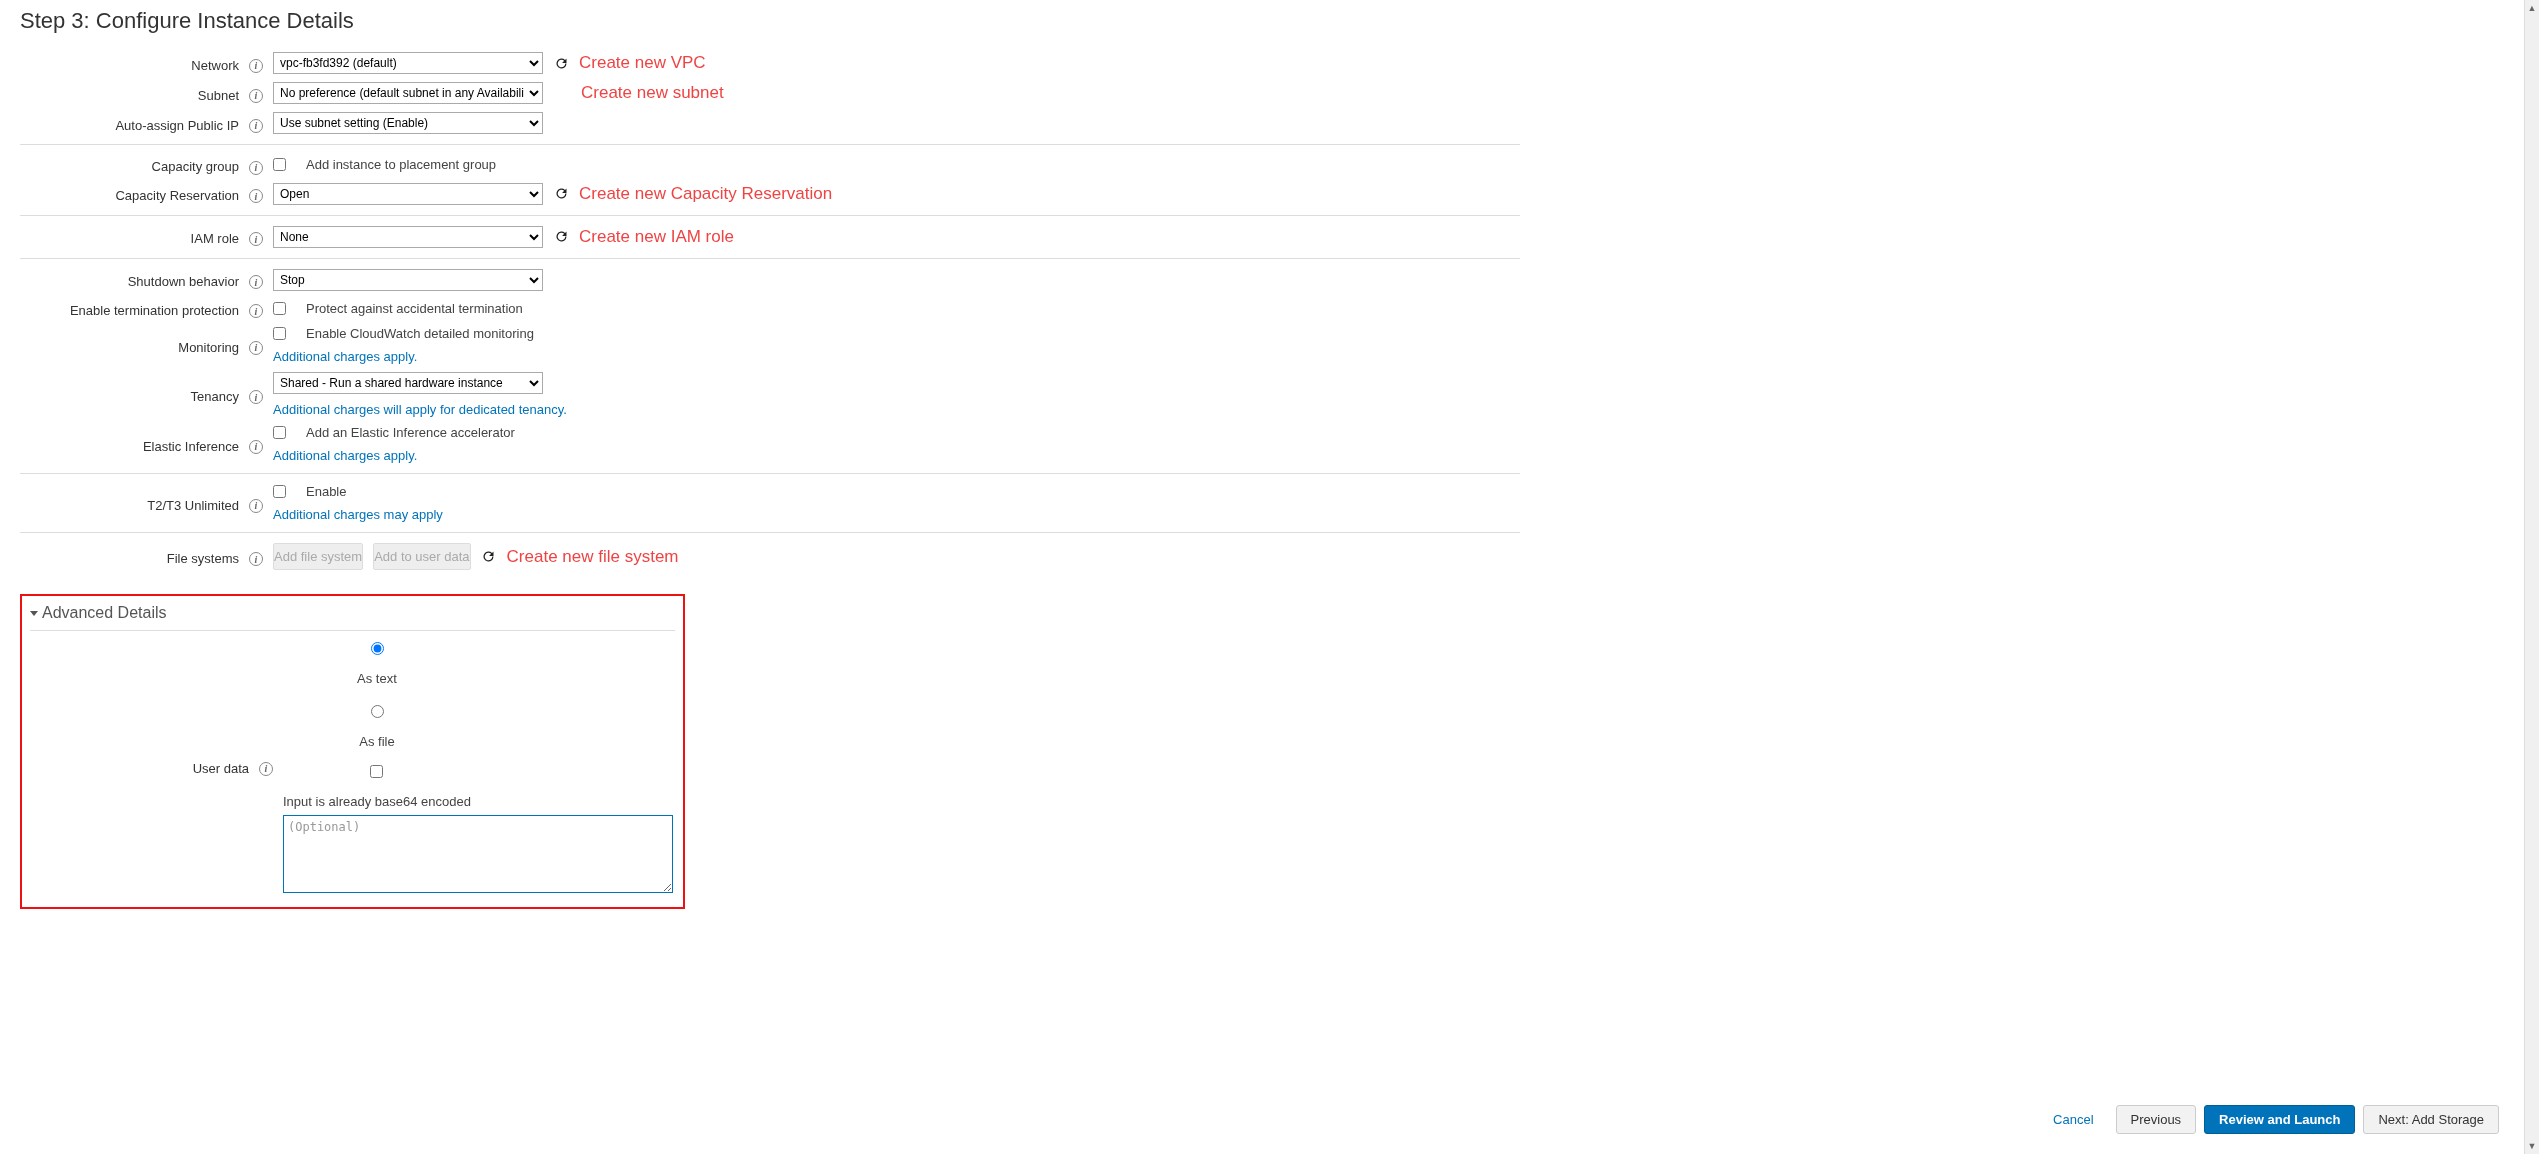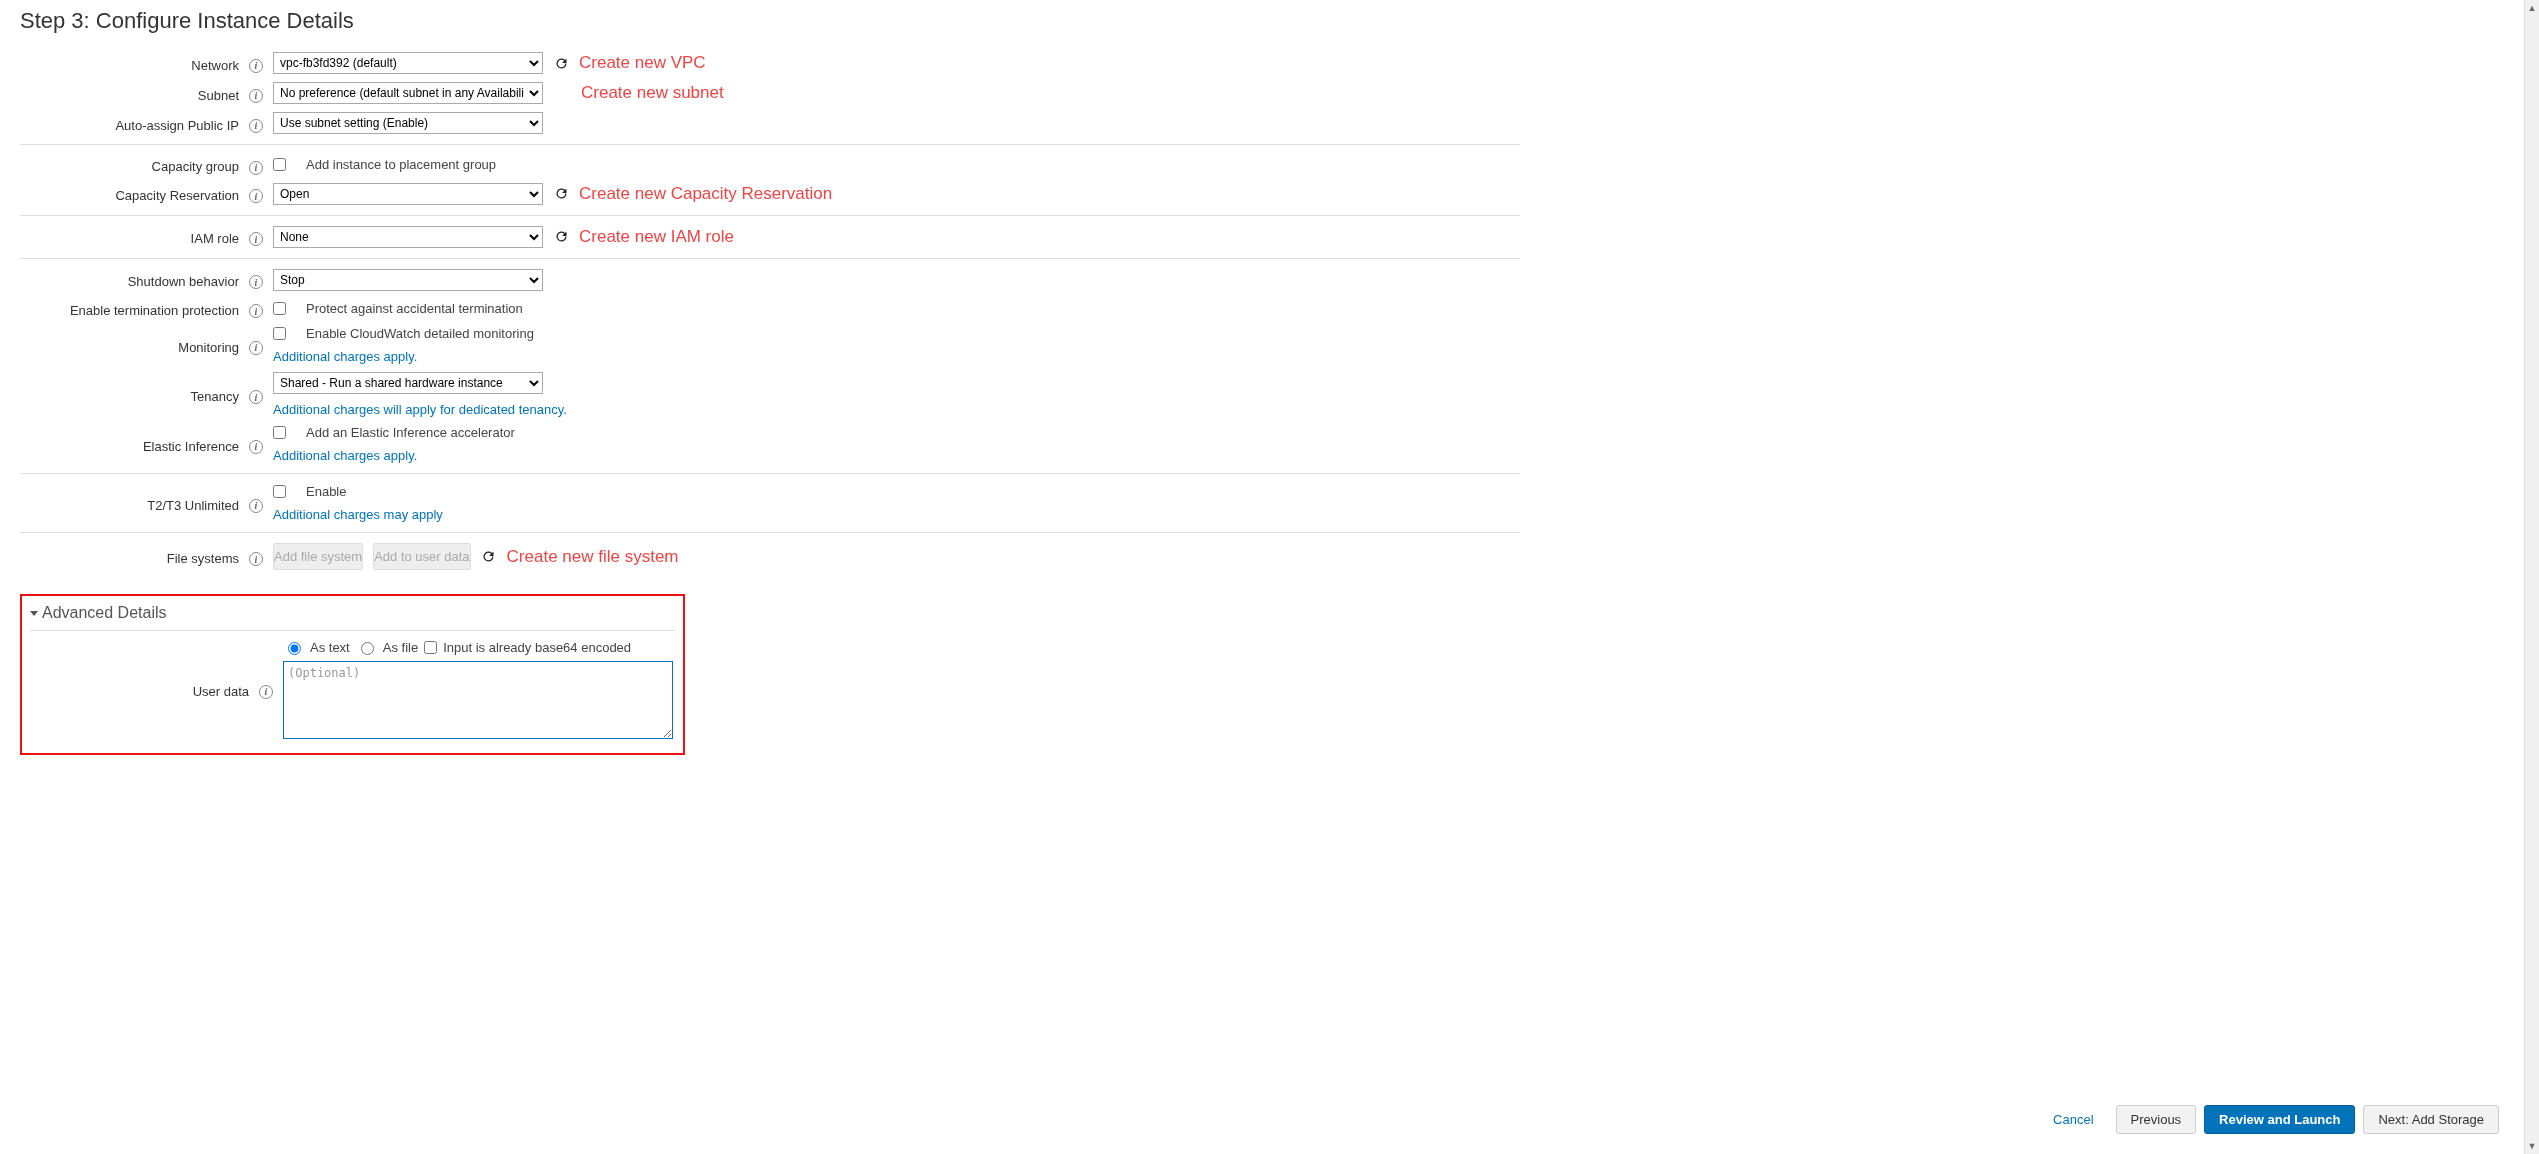--- a/index.html
+++ b/index.html
@@ -120,21 +120,21 @@
     color: #555;
     padding: 4px 0 8px 0;
     border-bottom: 1px solid #ddd;
   }
   .caret-down {
     width: 0; height: 0;
     border-left: 4px solid transparent;
     border-right: 4px solid transparent;
     border-top: 5px solid #555;
   }
-  .radio-row { display: flex; align-items: center; gap: 16px 6px; flex-wrap: wrap; }
+  .radio-row { display: flex; align-items: center; gap: 16px 6px; flex-wrap: wrap; flex-direction: column; }
   textarea.userdata {
     width: 390px;
     height: 78px;
     border: 1px solid #0073bb;
     font-size: 12px;
     padding: 4px;
     resize: both;
   }
   textarea.userdata::placeholder { color: #999; }
   .footer {

